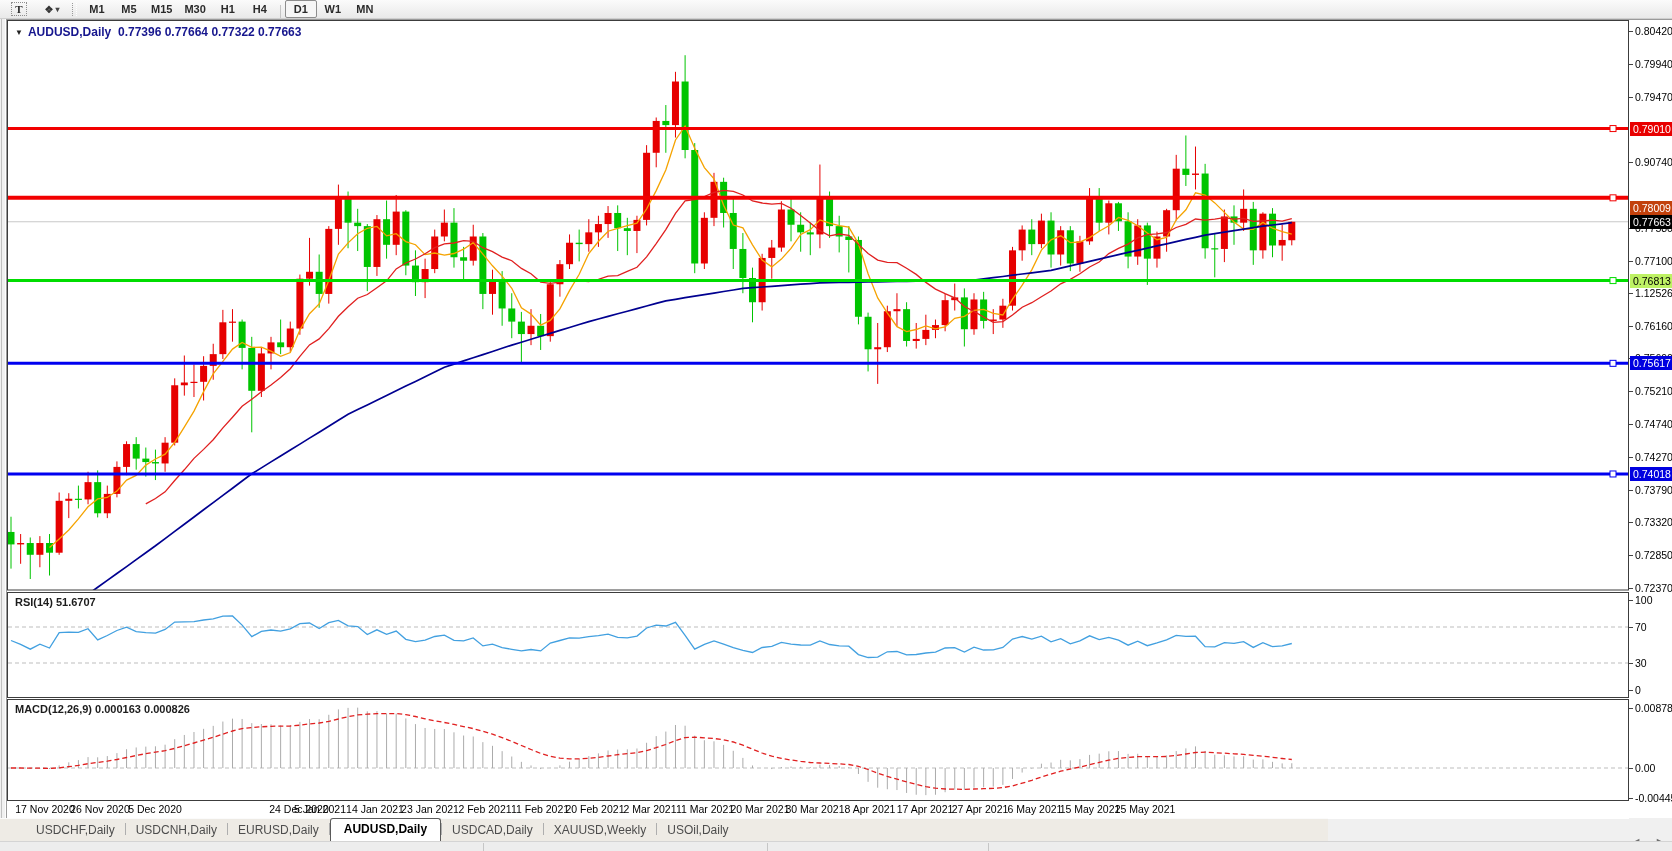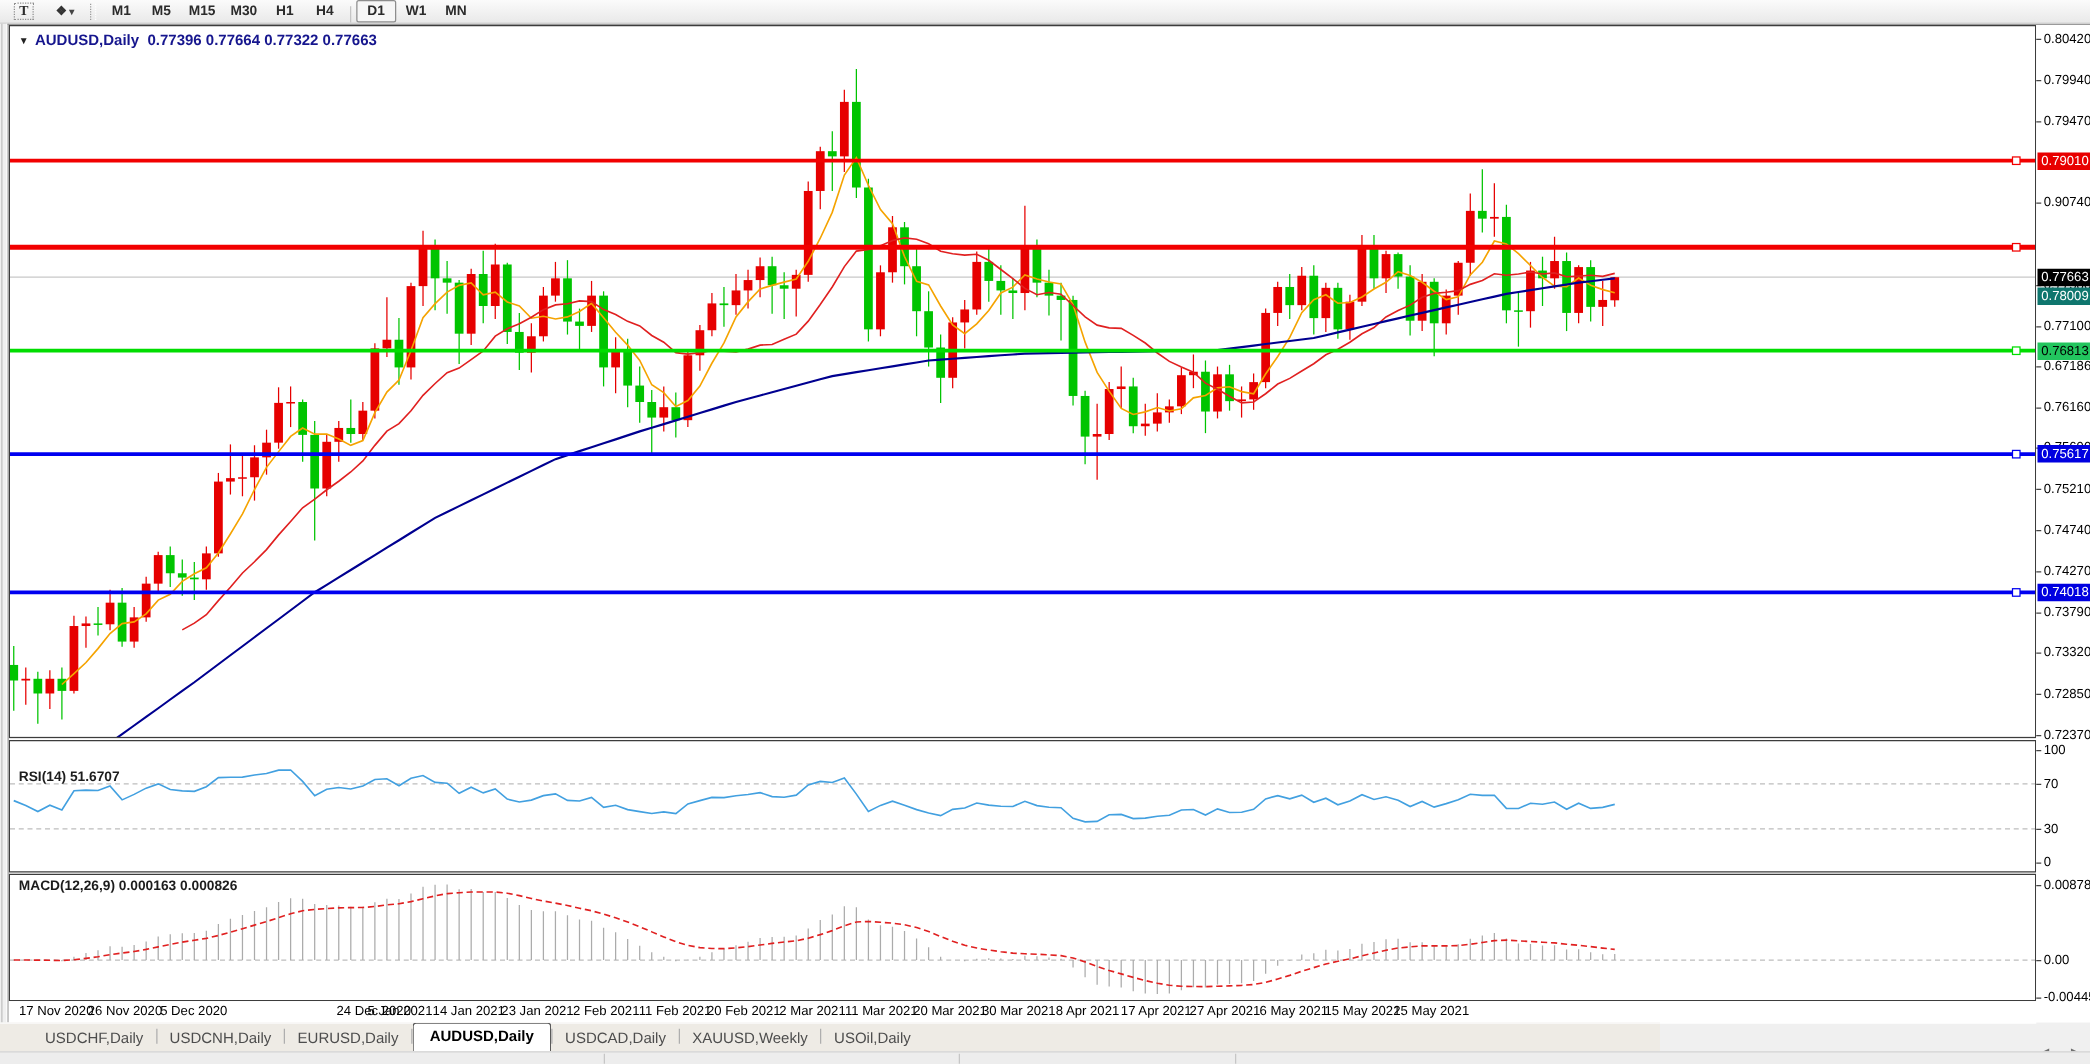--- a/index.html
+++ b/index.html
@@ -523,37 +523,37 @@
       </g>
       <rect x="0.5" y="0.5" width="1621" height="569.5" fill="none" stroke="#3c3c3c" stroke-width="1"></rect>
       <rect x="0.5" y="572.5" width="1621" height="105" fill="none" stroke="#3c3c3c" stroke-width="1"></rect>
       <rect x="0.5" y="679.5" width="1621" height="101" fill="none" stroke="#3c3c3c" stroke-width="1"></rect>
     </svg>
 
   <div id="chart-title">
     <span class="tri">▼</span><span>AUDUSD,Daily</span>&nbsp;&nbsp;<span>0.77396 0.77664 0.77322 0.77663</span>
   </div>
 
-  <div class="panel-label" style="top:596px">RSI(14) 51.6707</div>
+  <div class="panel-label" style="top:576px">RSI(14) 51.6707</div>
   <div class="panel-label" style="top:683px">MACD(12,26,9) 0.000163 0.000826</div>
 
   <div id="axiscol">
       <div class="tick-label" style="top: 5px;">0.80420</div>
       <div class="tick-dash" style="top: 11px;"></div>
       <div class="tick-label" style="top: 38px;">0.79940</div>
       <div class="tick-dash" style="top: 44px;"></div>
       <div class="tick-label" style="top: 71px;">0.79470</div>
       <div class="tick-dash" style="top: 77px;"></div>
       <div class="tick-label" style="top: 136px;">0.90740</div>
       <div class="tick-dash" style="top: 142px;"></div>
       <div class="tick-label" style="top: 202px;">0.77580</div>
       <div class="tick-dash" style="top: 208px;"></div>
       <div class="tick-label" style="top: 235px;">0.77100</div>
       <div class="tick-dash" style="top: 241px;"></div>
-      <div class="tick-label" style="top: 267px;">0.67186</div>
+      <div class="tick-label" style="top: 267px;">1.12526</div>
       <div class="tick-dash" style="top: 273px;"></div>
       <div class="tick-label" style="top: 300px;">0.76160</div>
       <div class="tick-dash" style="top: 306px;"></div>
       <div class="tick-label" style="top: 332px;">0.75690</div>
       <div class="tick-dash" style="top: 338px;"></div>
       <div class="tick-label" style="top: 365px;">0.75210</div>
       <div class="tick-dash" style="top: 371px;"></div>
       <div class="tick-label" style="top: 398px;">0.74740</div>
       <div class="tick-dash" style="top: 404px;"></div>
       <div class="tick-label" style="top: 431px;">0.74270</div>
@@ -574,23 +574,23 @@
       <div class="tick-dash" style="top: 643px;"></div>
       <div class="tick-label" style="top: 664px;">0</div>
       <div class="tick-dash" style="top: 670px;"></div>
       <div class="tick-label" style="top: 682px;">0.008782</div>
       <div class="tick-dash" style="top: 688px;"></div>
       <div class="tick-label" style="top: 742px;">0.00</div>
       <div class="tick-dash" style="top: 748px;"></div>
       <div class="tick-label" style="top: 772px;">-0.004455</div>
       <div class="tick-dash" style="top: 778px;"></div>
       <div class="badge" style="top: 102px; background: rgb(232, 0, 0); color: rgb(255, 255, 255);">0.79010</div>
-      <div class="badge" style="top: 181px; background: #0f766e; color: rgb(255, 255, 255); margin-top: 29px;">0.78009</div>
+      <div class="badge" style="top: 181px; background: #c2410c; color: rgb(255, 255, 255);">0.78009</div>
       <div class="badge" style="top: 195px; background: rgb(0, 0, 0); color: rgb(255, 255, 255);">0.77663</div>
-      <div class="badge" style="top: 254px; background: #22c55e; color: rgb(0, 0, 0);">0.76813</div>
+      <div class="badge" style="top: 254px; background: #bef264; color: rgb(0, 0, 0);">0.76813</div>
       <div class="badge" style="top: 336px; background: rgb(0, 0, 224); color: rgb(255, 255, 255);">0.75617</div>
       <div class="badge" style="top: 447px; background: rgb(0, 0, 224); color: rgb(255, 255, 255);">0.74018</div>
     </div>
   <div id="daterow">
       <div class="date-label" style="left: 38px;">17 Nov 2020</div>
       <div class="date-label" style="left: 93px;">26 Nov 2020</div>
       <div class="date-label" style="left: 148px;">5 Dec 2020</div>
       <div class="date-label" style="left: 203px; margin-top: 22px;">15 Dec 2020</div>
       <div class="date-label" style="left: 264px; margin-left: 28px;">24 Dec 2020</div>
       <div class="date-label" style="left: 313px;">5 Jan 2021</div>

